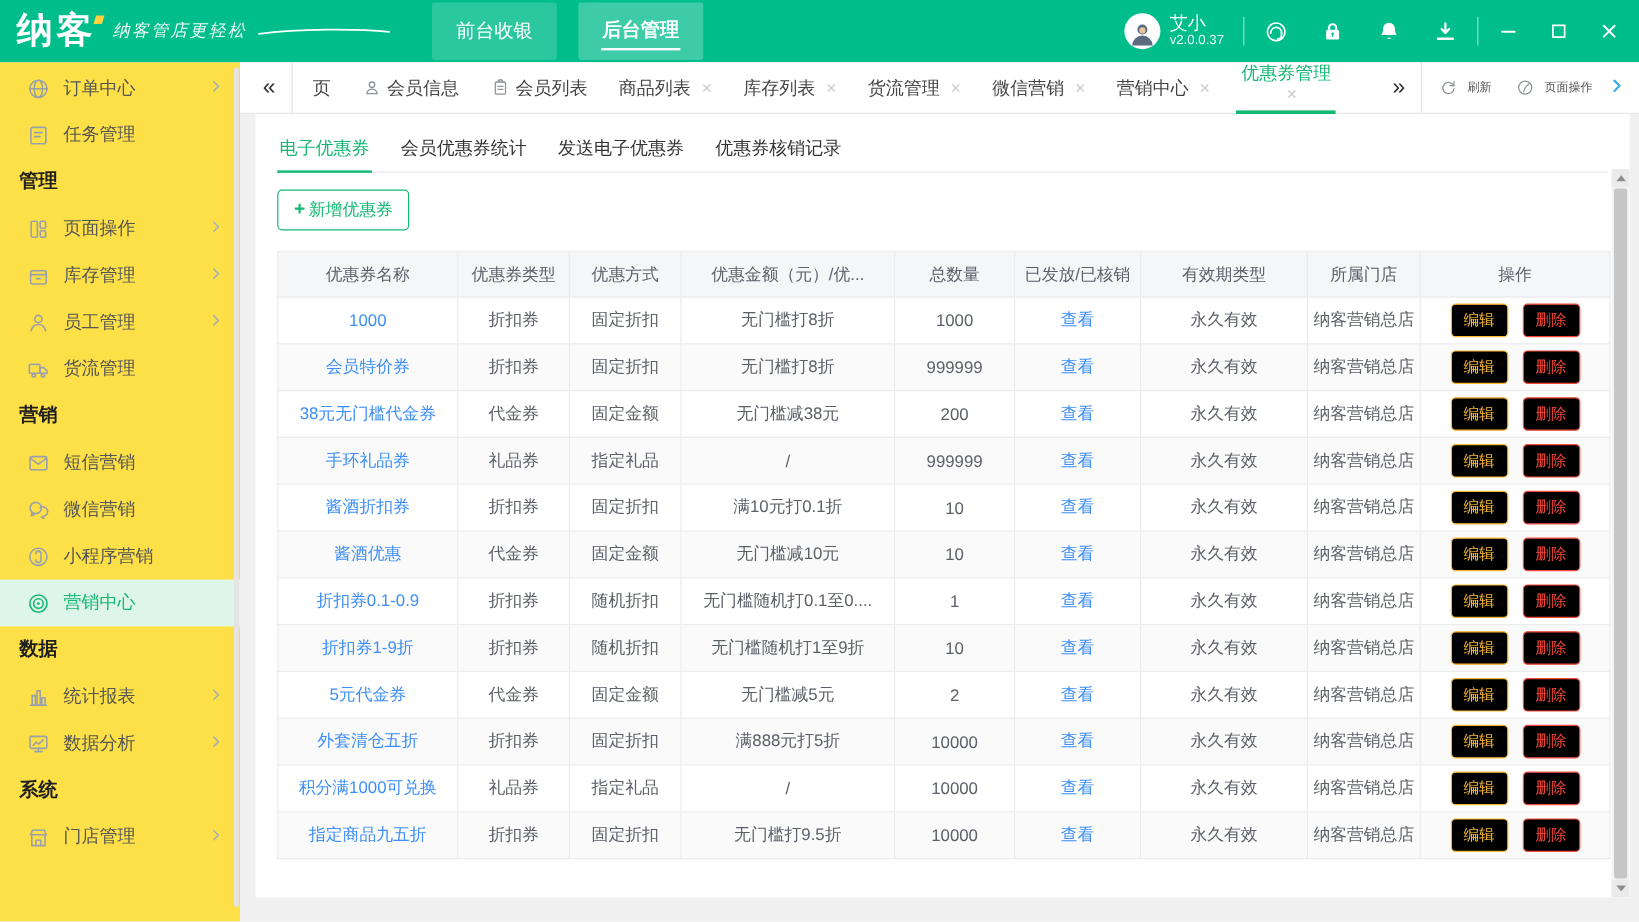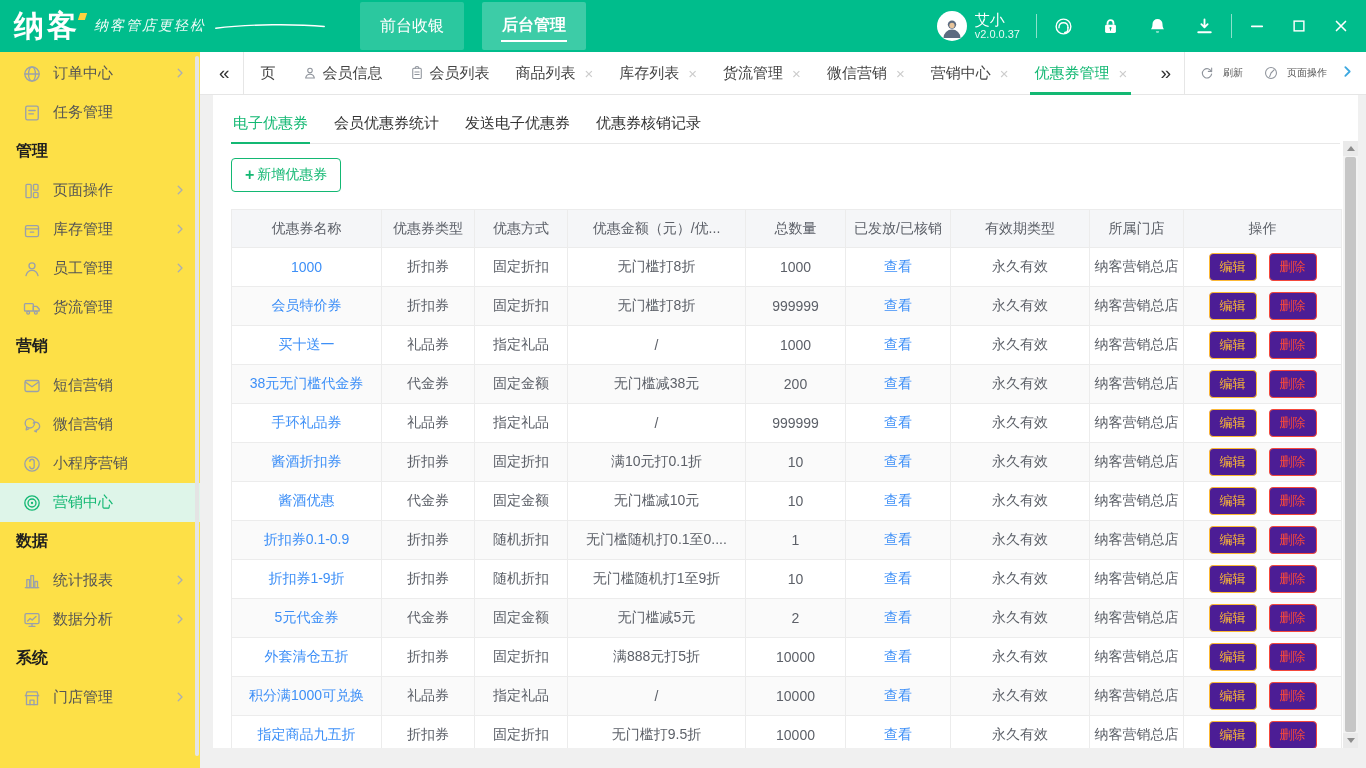--- a/index.html
+++ b/index.html
@@ -50,21 +50,21 @@
   
   .main { flex:1; min-width:0; display:flex; flex-direction:column; background:#f0f0f0; }
 
   .tabstrip { height:43px; background:#fff; border-bottom:1px solid #e6e6e6; display:flex; align-items:center; padding:0 8px 0 10px; flex:none; }
   .tab-scroll { background:none; border:none; font-size:19px; color:#333; cursor:pointer; padding:0 9px; font-family:inherit; }
   .ts-divider { width:1px; height:43px; background:#e6e6e6; margin:0 4px; }
   .tab { display:flex; align-items:center; height:43px; padding:0 13px; font-size:15px; color:#444; position:relative; cursor:pointer; white-space:nowrap; }
   .tab .icon { width:16px; height:16px; color:#8f949c; margin-right:5px; }
   .tab .icon svg { width:16px; height:16px; }
   .tab-close { color:#ccc; font-size:15px; margin-left:9px; line-height:1; }
-  .tab.active { color:#13b873; }
+  .tab.active { color:#13b873;flex-direction:column; }
   .tab.active::after { content:""; position:absolute; left:9px; right:9px; bottom:0; height:3px; background:#13b873; }
   .tabstrip-actions { margin-left:auto; display:flex; align-items:center; }
   .ts-act { display:flex; align-items:center; gap:8px; background:none; border:none; font-size:10px; color:#555; cursor:pointer; padding:0 10px; font-family:inherit; }
   .ts-act .icon { width:16px; height:16px; color:#8f949c; }
   .ts-act .icon svg { width:16px; height:16px; }
   .ts-chevron { color:#3da8e0; background:none; border:none; cursor:pointer; padding:0 4px; }
   .ts-chevron svg { width:13px; height:13px; }
 
   
   .panel { background:#fff; margin:0 8px 20px 13px; height:653px; position:relative; padding:12px 18px 0; overflow:hidden; }
@@ -73,21 +73,21 @@
   .ptab.active { color:#13b873; }
   .ptab.active::after { content:""; position:absolute; left:0; right:0; bottom:-1px; height:2px; background:#13b873; }
   .add-btn { margin-top:14px; display:inline-flex; align-items:center; gap:3px; border:1px solid #13b873; color:#13b873; background:#fff; font-size:14px; padding:7px 13px; border-radius:4px; cursor:pointer; font-family:inherit; }
   .add-btn .plus { font-size:16px; font-weight:bold; line-height:1; }
 
   table.coupons { width:1110px; margin-top:17px; border-collapse:collapse; table-layout:fixed; font-size:14px; color:#5c6068; }
   .coupons th { background:#f5f6f8; font-weight:normal; color:#5c6068; height:38px; border:1px solid #ececec; }
   .coupons td { height:39px; text-align:center; border:1px solid #ececec; overflow:hidden; white-space:nowrap; text-overflow:ellipsis; padding:0 4px; }
   .coupons tbody tr:nth-child(even) { background:#fafafa; }
   a.cell-link { color:#3d8ff7; text-decoration:none; cursor:pointer; }
-  .row-btn { border-radius:4px; font-size:13px; padding:4px 10px; background:#4c1d95; cursor:pointer; margin:0 6px; font-family:inherit; }
+  .row-btn { border-radius:4px; font-size:13px; padding:4px 10px; background:#000000; cursor:pointer; margin:0 6px; font-family:inherit; }
   .row-btn.edit { color:#fdb933; border:1px solid #fdb933; }
   .row-btn.del { color:#f5483b; border:1px solid #f5483b; }
 
   
   .vscroll { position:absolute; top:46px; right:0; bottom:0; width:15px; background:#f3f3f3; }
   .vs-arrow { position:absolute; left:0; width:15px; height:15px; background:#eaeaea; display:flex; align-items:center; justify-content:center; cursor:pointer; }
   .vs-arrow.up { top:0; } .vs-arrow.down { bottom:0; }
   .tri-up { width:0; height:0; border-left:4px solid transparent; border-right:4px solid transparent; border-bottom:5px solid #8d8d8d; }
   .tri-down { width:0; height:0; border-left:4px solid transparent; border-right:4px solid transparent; border-top:5px solid #8d8d8d; }
   .vs-thumb { position:absolute; left:2px; right:2px; top:16px; bottom:16px; background:#c6c6c6; border-radius:2px; cursor:pointer; }
@@ -460,31 +460,20 @@
     <td>折扣券</td>
     <td>固定折扣</td>
     <td>无门槛打8折</td>
     <td>999999</td>
     <td><a class="cell-link">查看</a></td>
     <td>永久有效</td>
     <td>纳客营销总店</td>
     <td><button class="row-btn edit">编辑</button><button class="row-btn del">删除</button></td>
   </tr>
             <tr>
-    <td><a class="cell-link">买十送一</a></td>
-    <td>礼品券</td>
-    <td>指定礼品</td>
-    <td>/</td>
-    <td>1000</td>
-    <td><a class="cell-link">查看</a></td>
-    <td>永久有效</td>
-    <td>纳客营销总店</td>
-    <td><button class="row-btn edit">编辑</button><button class="row-btn del">删除</button></td>
-  </tr>
-            <tr>
     <td><a class="cell-link">38元无门槛代金券</a></td>
     <td>代金券</td>
     <td>固定金额</td>
     <td>无门槛减38元</td>
     <td>200</td>
     <td><a class="cell-link">查看</a></td>
     <td>永久有效</td>
     <td>纳客营销总店</td>
     <td><button class="row-btn edit">编辑</button><button class="row-btn del">删除</button></td>
   </tr>

